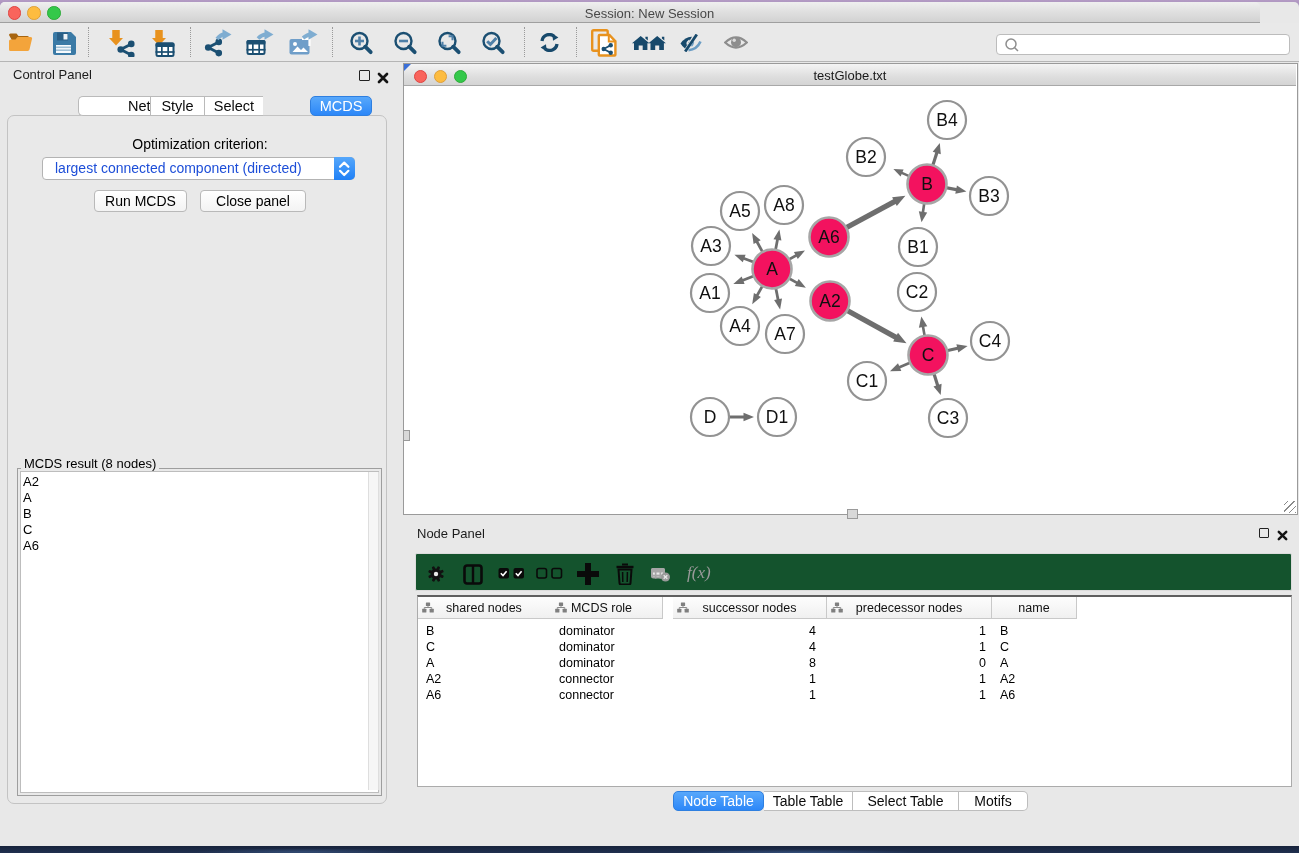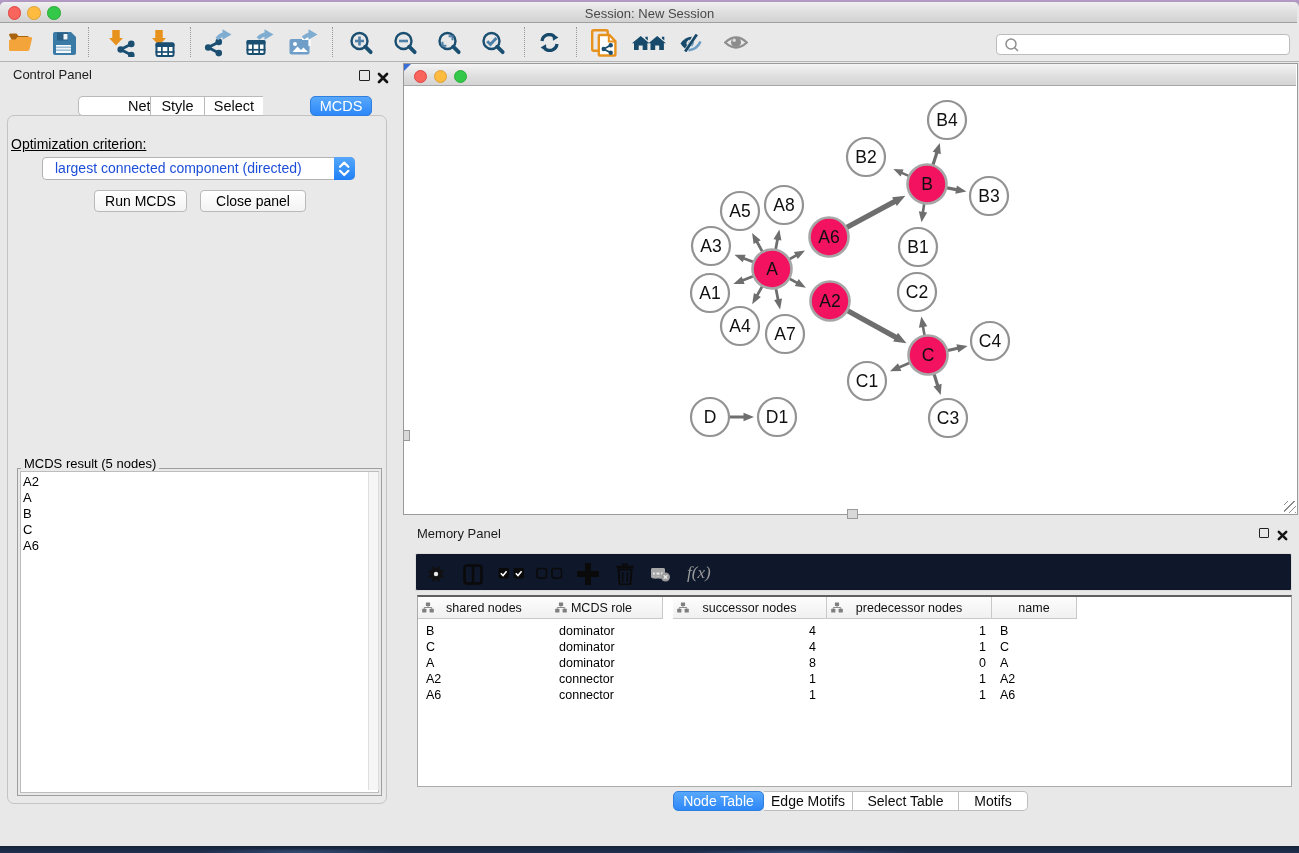--- a/index.html
+++ b/index.html
@@ -8,42 +8,42 @@
 .abs{position:absolute;}
 
 #wallbot{left:0;right:0;bottom:0;height:9px;background:
  radial-gradient(ellipse 140px 5px at 300px 8px,#324a72 0%,rgba(40,60,100,0) 75%),
  radial-gradient(ellipse 160px 5px at 800px 9px,#35507c 0%,rgba(40,60,100,0) 75%),
  linear-gradient(180deg,#141f36 0%,#20304f 100%);}
 #app{left:0;top:2px;width:1299px;height:844px;background:#e8e8e8;border-radius:5px 5px 0 0;}
 
 #titlebar{left:0;top:0;width:1260px;height:20px;border-radius:5px 5px 0 0;
  background:linear-gradient(180deg,#efefef 0%,#dedede 55%,#d2d2d2 100%);
- border-bottom:1px solid #9f9f9f;padding-left:37px;}
+ border-bottom:1px solid #9f9f9f;}
 .tl{width:11.5px;height:11.5px;border-radius:50%;top:4px;}
 #titlebar .t1{left:7.5px;background:#f9645c;border:0.5px solid #df4542;}
 #titlebar .t2{left:27px;background:#fdbc40;border:0.5px solid #dfa039;}
 #titlebar .t3{left:47px;background:#34c84a;border:0.5px solid #2dab39;}
 #apptitle{left:0;width:1299px;top:4px;text-align:center;font-size:13px;color:#484848;}
 
 #toolbar{left:0;top:21px;width:1299px;height:38px;background:#e9e9e9;border-bottom:1px solid #b5b5b5;}
 .sep{top:4px;height:30px;width:0;border-left:1px dotted #9a9a9a;}
 #searchbox{left:996px;top:11px;width:292px;height:19px;background:#fff;border:1px solid #bcbcbc;border-radius:4px;}
 
 #cptitle{left:13px;top:65px;font-size:13px;color:#1c1c1c;}
 #cpfloat{left:359px;top:68px;width:9px;height:9px;border:1.6px solid #222;border-radius:1px;}
 #cpclose{left:377px;top:68px;}
 #cppanel{left:7px;top:113px;width:378px;height:687px;background:#e9e9e9;border:1px solid #c3c3c3;border-radius:7px;}
 .tabseg{position:absolute;top:0;height:18px;background:#fff;border:1px solid #bababa;font-size:14.5px;color:#0a0a0a;text-align:center;line-height:19px;}
 #tabNetwork{left:78px;top:94px;width:71px;border-radius:5px 0 0 5px;border-right:none;padding-left:40px;}
 #tabStyle{left:150px;top:94px;width:53px;border-right:none;}
 #tabSelect{left:204px;top:94px;width:58px;border-right:none;}
 #tabMCDS{left:262px;top:94px;width:60px;border-radius:5px;border:1px solid #2e7fe0;
  background:linear-gradient(180deg,#58a8fb 0%,#2c87f8 100%);color:#fff;margin-left:48px;}
-#optlabel{left:11px;top:134px;width:378px;text-align:left;font-size:14px;color:#000;text-decoration:underline;}
+#optlabel{left:11px;top:134px;width:378px;text-align:center;font-size:14px;color:#000;}
 #dropdown{left:42px;top:155px;width:311px;height:21px;background:#fff;border:1px solid #b3b3b3;border-radius:4px;}
 #droptext{left:55px;top:158px;font-size:14px;color:#1d4ed8;}
 #dropbtn{left:334px;top:155px;width:21px;height:23px;border-radius:0 5px 5px 0;
  background:linear-gradient(180deg,#55a7fb 0%,#1f80f6 100%);}
 .btn{position:absolute;height:20px;background:linear-gradient(180deg,#ffffff 0%,#f3f3f3 100%);
  border:1px solid #b9b9b9;border-radius:4px;font-size:14px;color:#000;text-align:center;line-height:20px;}
 #btnrun{left:94px;top:188px;width:91px;}
 #btnclose{left:200px;top:188px;width:104px;}
 #fieldset{left:17px;top:466px;width:363px;height:326px;border:1px solid #9e9e9e;}
 #legend{left:21px;top:454px;background:#e9e9e9;padding:0 3px;font-size:13px;color:#000;}
@@ -61,21 +61,21 @@
 #netname{left:0;width:892px;top:4px;text-align:center;font-size:13px;color:#1a1a1a;}
 #netcorner{left:0;top:0;width:0;height:0;border-top:7px solid #3a6fd8;border-right:7px solid transparent;}
 #grip{right:1px;bottom:1px;width:12px;height:12px;background:
  repeating-linear-gradient(135deg,transparent 0 2.5px,#8a8a8a 2.5px 3.5px,transparent 3.5px 4.5px);}
 #lknob{left:-1px;top:366px;width:5px;height:9px;background:#d8d8d8;border:1px solid #9a9a9a;}
 #bknob{left:443px;bottom:-5px;width:9px;height:8px;background:#d8d8d8;border:1px solid #9a9a9a;}
 
 #tptitle{left:417px;top:524px;font-size:13px;color:#1c1c1c;}
 #tpfloat{left:1259px;top:526px;width:8px;height:8px;border:1.5px solid #222;border-radius:1px;}
 #tpclose{left:1277px;top:525px;}
-#tptoolbar{left:415px;top:551px;width:875px;height:36px;background:#0f172a;border:1px solid #dcdcdc;border-radius:2px;}
+#tptoolbar{left:415px;top:551px;width:875px;height:36px;background:#14532d;border:1px solid #dcdcdc;border-radius:2px;}
 #tablebox{left:417px;top:593px;width:873px;height:189px;background:#fff;border:1px solid #ababab;border-top:2px solid #5f5f5f;}
 .th{position:absolute;top:0;height:22px;background:linear-gradient(180deg,#fdfdfd 0%,#f0f0f0 100%);
  border-right:1px solid #c9c9c9;border-bottom:1px solid #c9c9c9;box-sizing:border-box;}
 .th span{display:block;text-align:center;font-size:12.5px;color:#111;margin-top:4px;}
 .td{position:absolute;font-size:12.5px;color:#000;height:16px;line-height:16px;}
 
 .btab{position:absolute;top:789px;height:18px;background:#fff;border:1px solid #bdbdbd;
  font-size:14px;color:#0a0a0a;text-align:center;line-height:19px;}
 #btab1{left:673px;width:89px;border-radius:5px;border:1px solid #2e7fe0;
  background:linear-gradient(180deg,#58a8fb 0%,#2c87f8 100%);color:#fff;}
@@ -263,35 +263,36 @@
   <div id="droptext" class="abs">largest connected component (directed)</div>
   <div id="dropbtn" class="abs">
       <svg width="21" height="23" style="position:absolute;left:0;top:0">
         <path d="M6 9.8 L10.2 5.6 L14.4 9.8" fill="none" stroke="#fff" stroke-width="2.2" stroke-linecap="round" stroke-linejoin="round"></path>
         <path d="M6 13.8 L10.2 18 L14.4 13.8" fill="none" stroke="#fff" stroke-width="2.2" stroke-linecap="round" stroke-linejoin="round"></path>
       </svg>
     </div>
   <div id="btnrun" class="btn">Run MCDS</div>
   <div id="btnclose" class="btn">Close panel</div>
   <div id="fieldset" class="abs"></div>
-  <div id="legend" class="abs">MCDS result (5 nodes)</div>
+  <div id="legend" class="abs">MCDS result (8 nodes)</div>
   <div id="mcdslist" class="abs">
     <div class="item" style="top:2px">A2</div>
     <div class="item" style="top:18px">A</div>
     <div class="item" style="top:34px">B</div>
     <div class="item" style="top:50px">C</div>
     <div class="item" style="top:66px">A6</div>
   </div>
   <div id="mcdsscroll" class="abs"></div>
 
   <div id="netframe" class="abs">
     <div id="nettitle" class="abs">
       <div class="tl t1 abs"></div>
         <div class="tl t2 abs"></div>
         <div class="tl t3 abs"></div>
+      <div id="netname" class="abs">testGlobe.txt</div>
     </div>
     <div id="netcorner" class="abs"></div>
     <div id="grip" class="abs"></div>
     <div id="lknob" class="abs"></div>
     <div id="bknob" class="abs"></div>
   </div>
   <svg id="graph" class="abs" style="left:404px;top:83px;width:892px;height:427px" viewBox="404 85 892 427">
 <line x1="772.0" y1="269.0" x2="756.4" y2="240.8" stroke="#6e6e6e" stroke-width="2.8"></line>
 <polygon points="752.1,232.9 760.7,240.2 753.6,244.0" fill="#6e6e6e"></polygon>
 <line x1="772.0" y1="269.0" x2="777.7" y2="238.4" stroke="#6e6e6e" stroke-width="2.8"></line>
@@ -367,21 +368,21 @@
 <text x="989" y="196" text-anchor="middle" dominant-baseline="central" font-size="17.5" fill="#101010">B3</text>
 <text x="947" y="120" text-anchor="middle" dominant-baseline="central" font-size="17.5" fill="#101010">B4</text>
 <text x="867" y="381" text-anchor="middle" dominant-baseline="central" font-size="17.5" fill="#101010">C1</text>
 <text x="917" y="292" text-anchor="middle" dominant-baseline="central" font-size="17.5" fill="#101010">C2</text>
 <text x="948" y="418" text-anchor="middle" dominant-baseline="central" font-size="17.5" fill="#101010">C3</text>
 <text x="990" y="341" text-anchor="middle" dominant-baseline="central" font-size="17.5" fill="#101010">C4</text>
 <text x="710" y="417" text-anchor="middle" dominant-baseline="central" font-size="17.5" fill="#101010">D</text>
 <text x="777" y="417" text-anchor="middle" dominant-baseline="central" font-size="17.5" fill="#101010">D1</text>
   </svg>
 
-  <div id="tptitle" class="abs">Memory Panel</div>
+  <div id="tptitle" class="abs">Node Panel</div>
   <div id="tpfloat" class="abs"></div>
   <div id="tpclose" class="abs"><svg width="11" height="11" viewBox="0 0 11 11">
         <path d="M1.8 1.8 L9.2 9.2 M9.2 1.8 L1.8 9.2" stroke="#141414" stroke-width="2.5" stroke-linecap="round"></path>
       </svg></div>
   <div id="tptoolbar" class="abs">
     <svg class="abs" style="left:12px;top:12px" width="16" height="16" viewBox="0 0 16 16">
         <rect x="6.6" y="0" width="2.8" height="4.4" rx="1" fill="#111" transform="rotate(22 8 8)"></rect>
         <rect x="6.6" y="0" width="2.8" height="4.4" rx="1" fill="#111" transform="rotate(67 8 8)"></rect>
         <rect x="6.6" y="0" width="2.8" height="4.4" rx="1" fill="#111" transform="rotate(112 8 8)"></rect>
         <rect x="6.6" y="0" width="2.8" height="4.4" rx="1" fill="#111" transform="rotate(157 8 8)"></rect>
@@ -507,16 +508,16 @@
     <div class="td" style="left:330px;top:74px;width:68px;text-align:right">1</div>
     <div class="td" style="left:500px;top:74px;width:68px;text-align:right">1</div>
     <div class="td" style="left:582px;top:74px">A2</div>
     <div class="td" style="left:8px;top:90px">A6</div>
     <div class="td" style="left:141px;top:90px">connector</div>
     <div class="td" style="left:330px;top:90px;width:68px;text-align:right">1</div>
     <div class="td" style="left:500px;top:90px;width:68px;text-align:right">1</div>
     <div class="td" style="left:582px;top:90px">A6</div>
   </div>
   <div id="btab1" class="btab">Node Table</div>
-  <div id="btab2" class="btab">Edge Motifs</div>
+  <div id="btab2" class="btab">Table Table</div>
   <div id="btab3" class="btab">Select Table</div>
   <div id="btab4" class="btab">Motifs</div>
 </div>
 
 </body></html>

